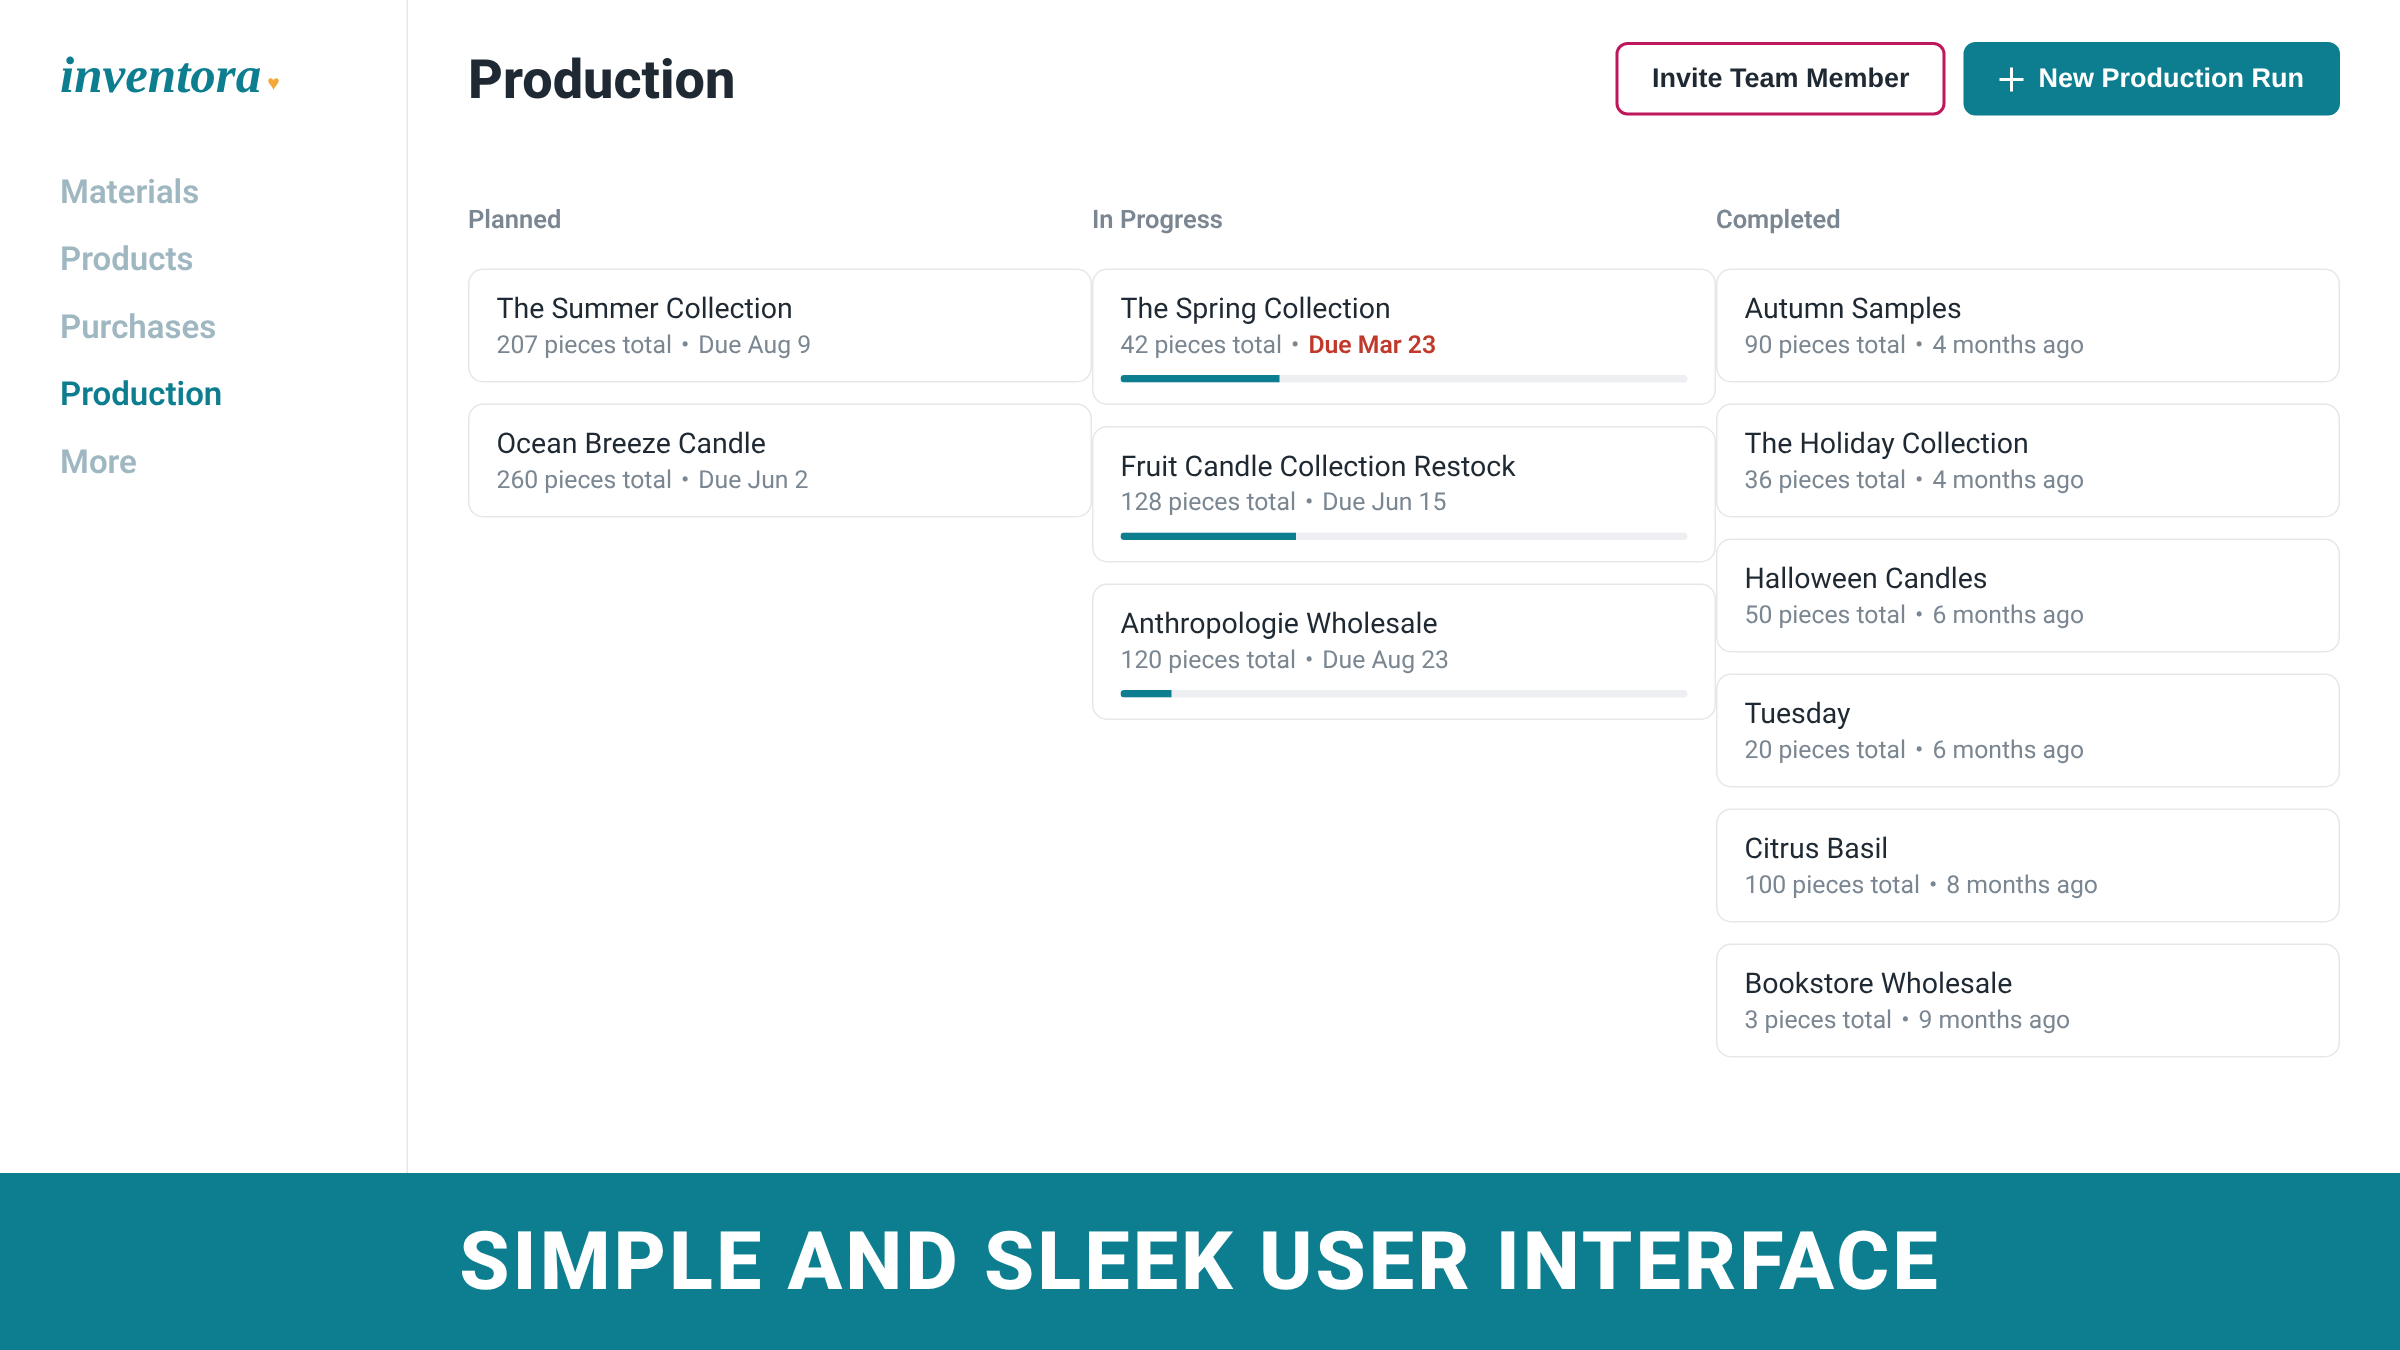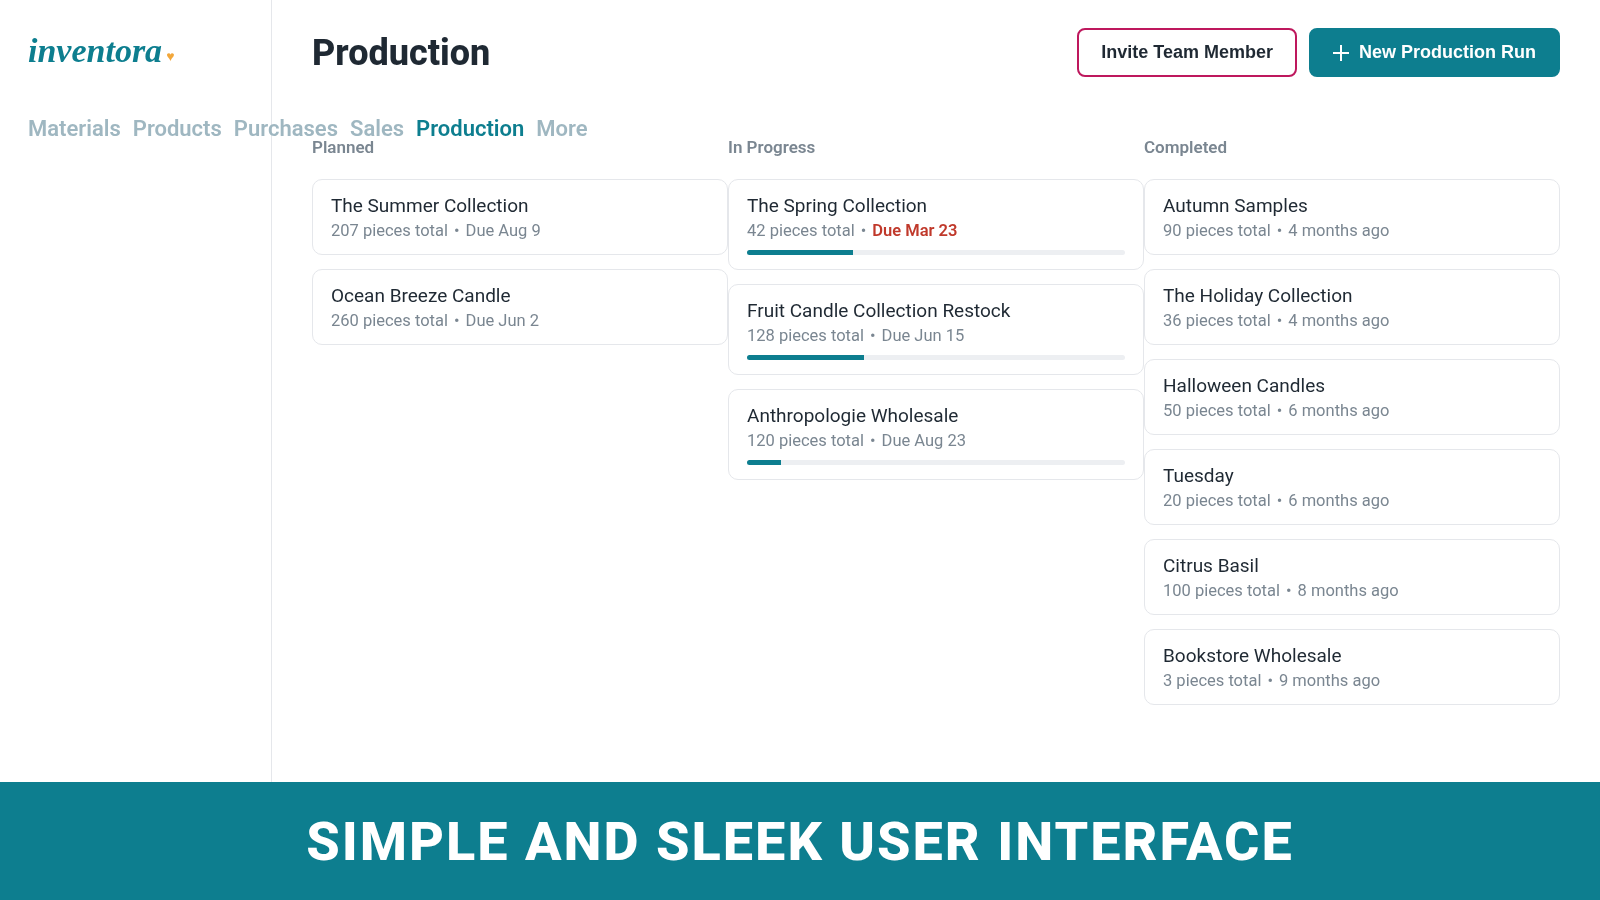--- a/index.html
+++ b/index.html
@@ -12,41 +12,41 @@
     position: relative;
   }
   .app {
     display: flex;
     width: 100%;
     height: 100%;
   }
   .sidebar {
     width: 272px;
     border-right: 1px solid #e5e7eb;
-    padding: 32px 28px;
+    padding: 32px 40px;
   }
   .logo {
     font-family: "Brush Script MT", cursive;
     font-style: italic;
     font-size: 34px;
     color: #0d7e8f;
     font-weight: 600;
     margin-bottom: 42px;
     display: flex;
     align-items: center;
     gap: 4px;
   }
   .logo-heart {
     color: #f2a73b;
     font-size: 14px;
     margin-top: 12px;
   }
   .nav {
     display: flex;
-    flex-direction: row;
+    flex-direction: column;
     gap: 12px;
   }
   .nav-item {
     font-size: 22px;
     font-weight: 600;
     color: #9fb7c1;
     cursor: pointer;
     padding: 4px 0;
   }
   .nav-item.active {
@@ -175,21 +175,20 @@
 <div class="app">
   <aside class="sidebar">
     <div class="logo">
       <span>inventora</span>
       <span class="logo-heart">♥</span>
     </div>
     <nav class="nav">
       <div class="nav-item">Materials</div>
       <div class="nav-item">Products</div>
       <div class="nav-item">Purchases</div>
-      <div class="nav-item">Sales</div>
       <div class="nav-item active">Production</div>
       <div class="nav-item">More</div>
     </nav>
   </aside>
 
   <main class="main">
     <div class="header">
       <h1 class="page-title">Production</h1>
       <div class="header-actions">
         <button class="btn">Invite Team Member</button>

